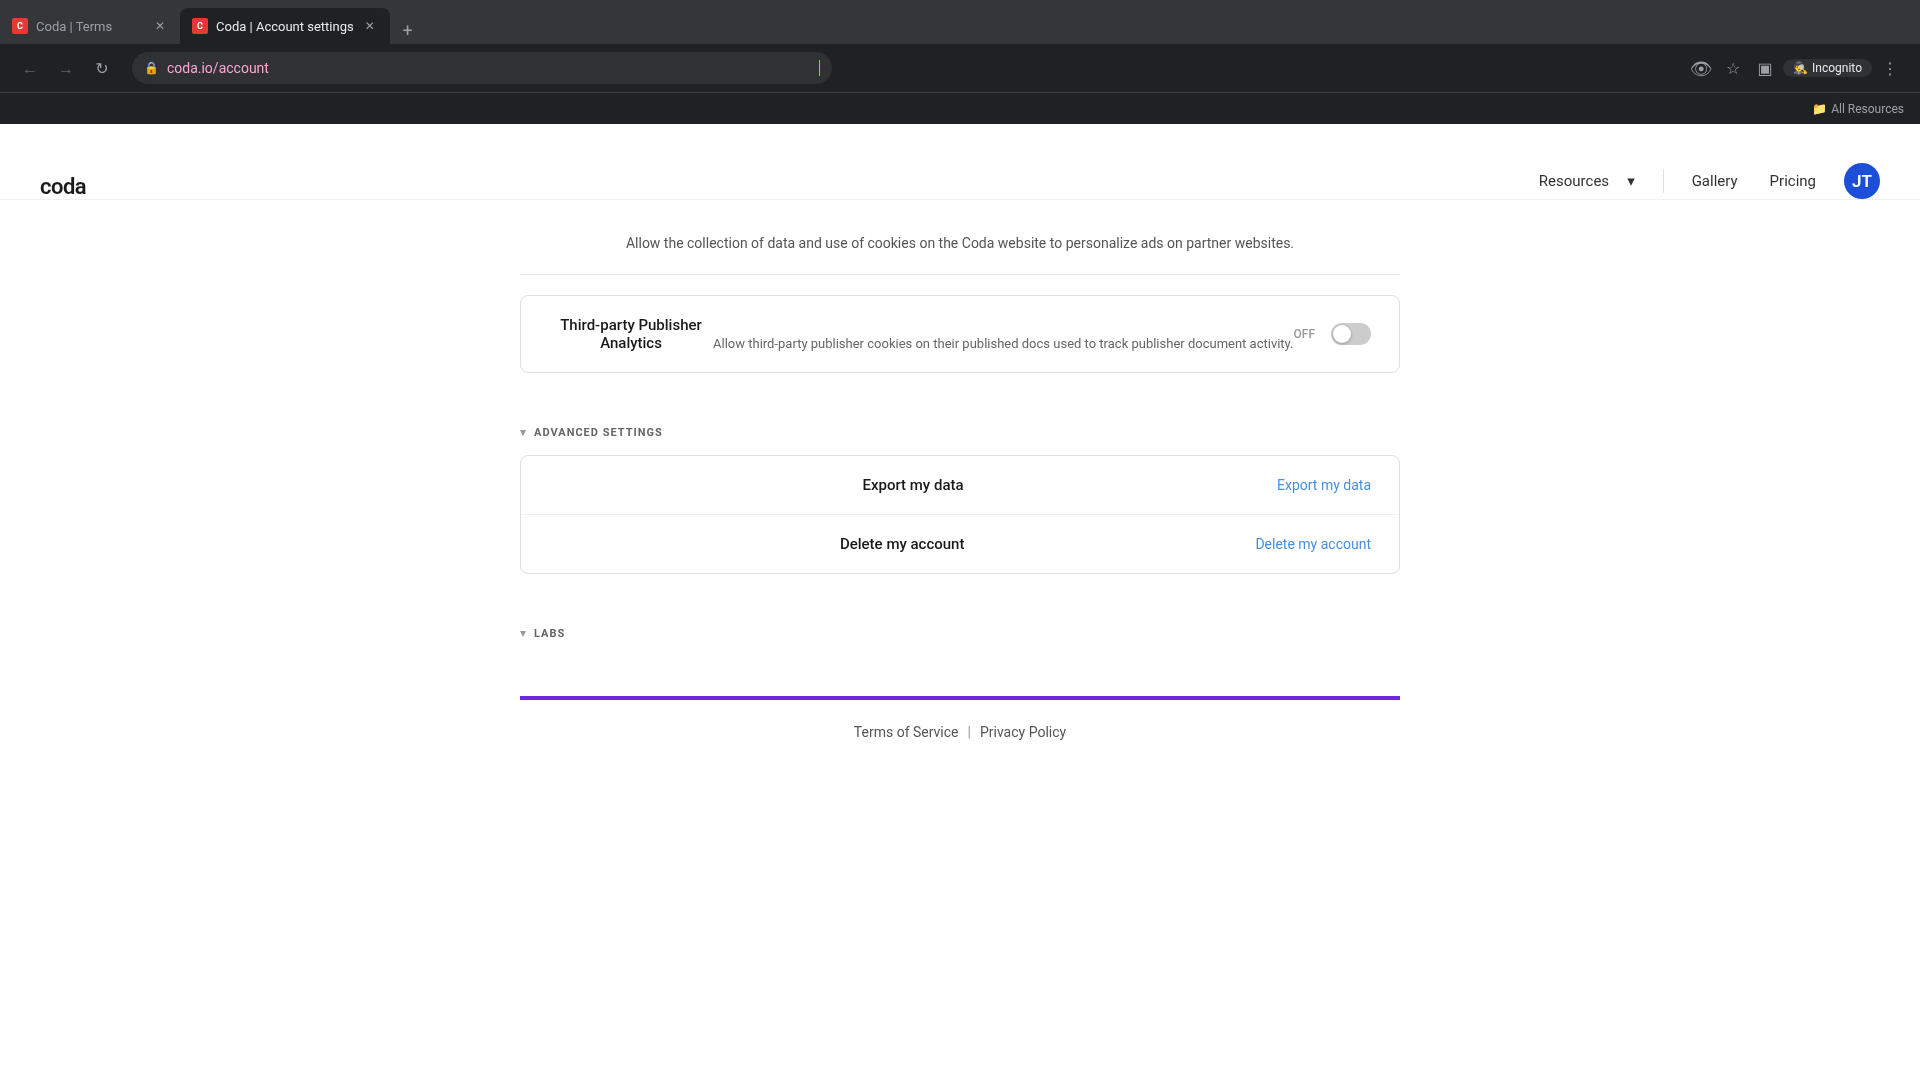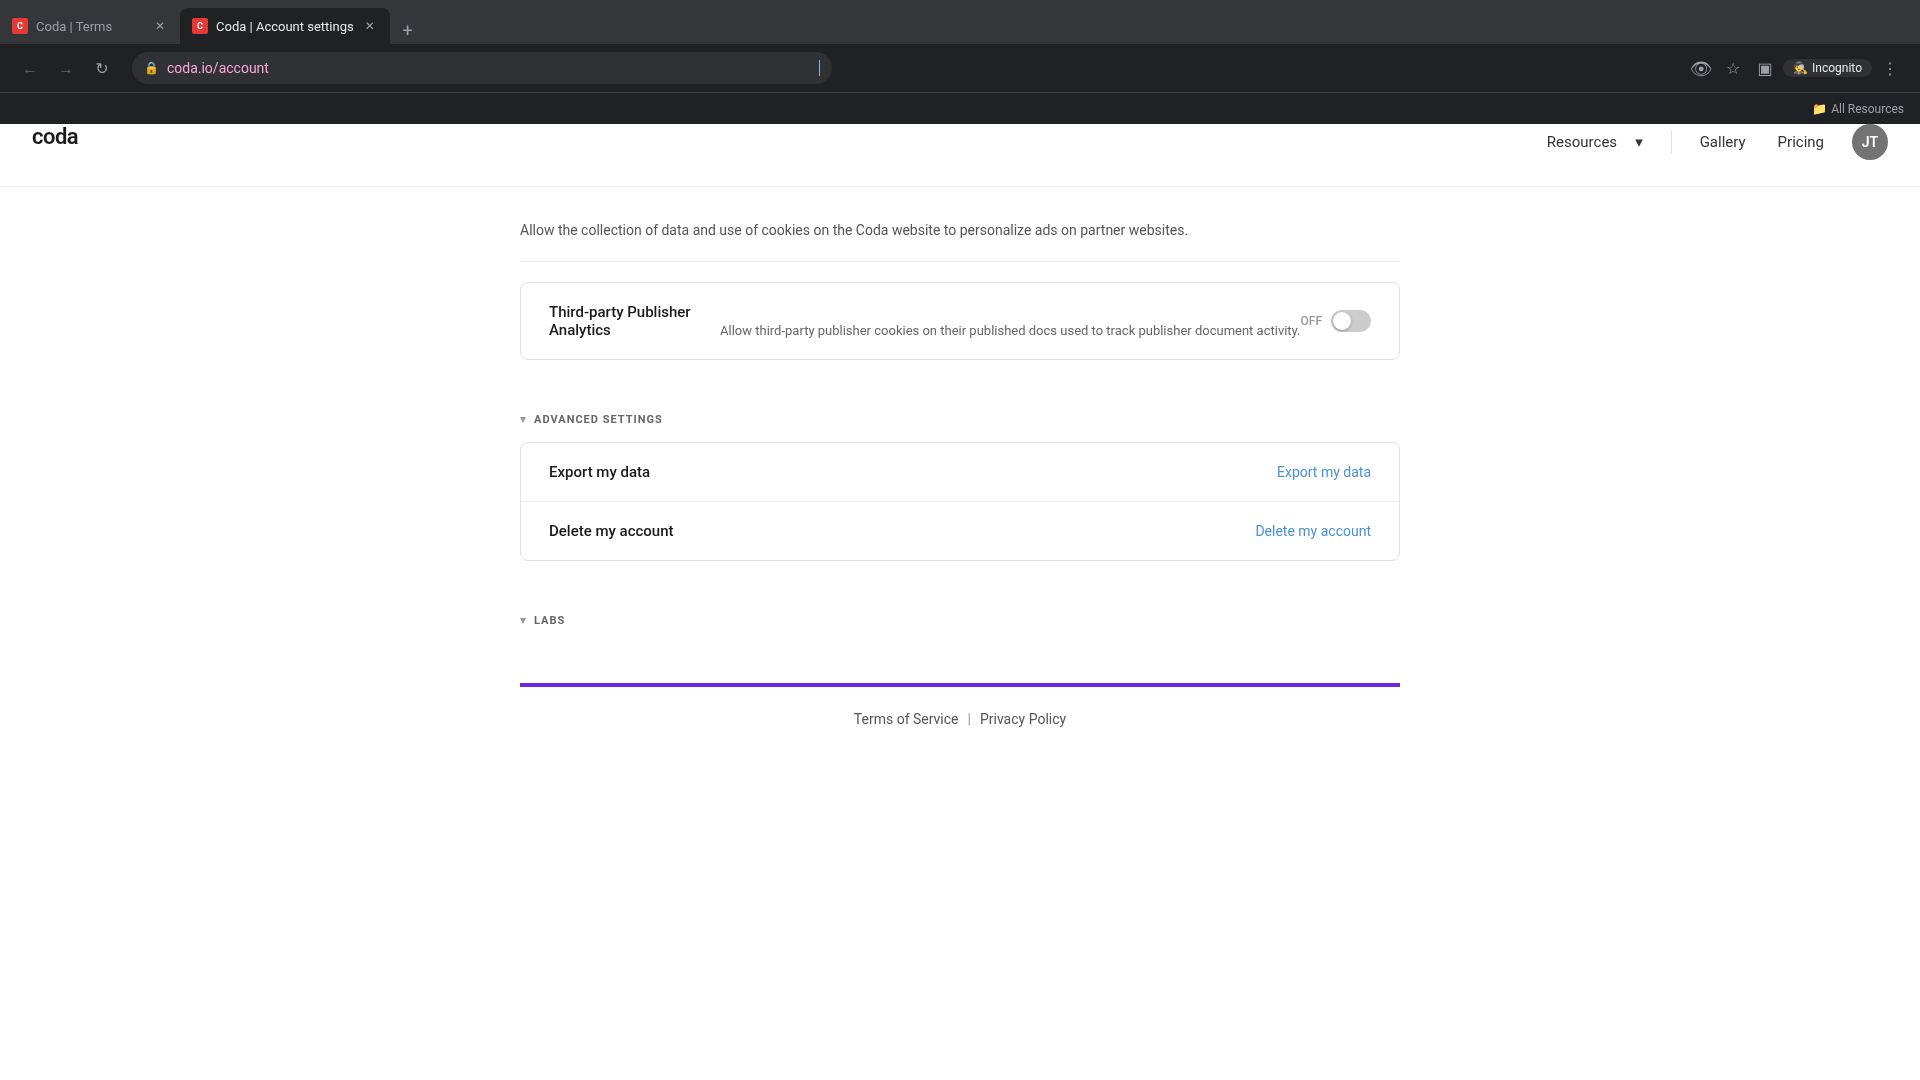--- a/index.html
+++ b/index.html
@@ -24,45 +24,45 @@
     @keyframes blink { 0%,100%{opacity:1} 50%{opacity:0} }
     .browser-actions { display: flex; align-items: center; gap: 4px; margin-left: auto; color: #9aa0a6; }
     .browser-action-btn { width: 28px; height: 28px; display: flex; align-items: center; justify-content: center; cursor: pointer; border-radius: 50%; font-size: 16px; }
     .incognito-badge { background: #303134; color: #e8eaed; font-size: 12px; padding: 2px 10px; border-radius: 12px; display: flex; align-items: center; gap: 4px; cursor: pointer; }
     .bookmarks-bar { background: #202124; height: 32px; display: flex; align-items: center; padding: 0 16px; gap: 4px; border-top: 1px solid #3c4043; }
 
     
     .page { background: #fff; min-height: calc(1080px - 44px - 48px - 32px); }
 
     
-    .navbar { height: 63px; display: flex; align-items: flex-start; padding: 0 32px; border-bottom: 1px solid #f0f0f0; background: #fff; position: sticky; top: 0; z-index: 100; }
+    .navbar { height: 76px; display: flex; align-items: flex-end; padding: 0 40px; border-bottom: 1px solid #f0f0f0; background: #fff; position: sticky; top: 0; z-index: 100; }
     .navbar-logo { font-size: 22px; font-weight: 600; color: #1a1a1a; letter-spacing: -0.5px; margin-right: auto; }
     .navbar-right { display: flex; align-items: center; gap: 8px; }
     .navbar-link { color: #333; font-size: 15px; padding: 6px 12px; cursor: pointer; border-radius: 4px; }
     .navbar-resources { display: flex; align-items: center; gap: 18px; }
     .navbar-divider { width: 1px; height: 24px; background: #e0e0e0; margin: 0 8px; }
     .navbar-pricing { color: #333; font-size: 15px; padding: 6px 12px; cursor: pointer; }
-    .navbar-avatar { width: 36px; height: 36px; border-radius: 50%; background: #737373; color: white; font-size: 14px; font-weight: 600; display: flex; align-items: center; justify-content: center; cursor: pointer; margin-left: 8px; }
-
-    
-    .main-content { max-width: 960px; margin: 0 auto; padding: 0 40px 60px; }
+    .navbar-avatar { width: 36px; height: 36px; border-radius: 50%; background: #1d4ed8; color: white; font-size: 17px; font-weight: 600; display: flex; align-items: center; justify-content: center; cursor: pointer; margin-left: 8px; }
+
+    
+    .main-content { max-width: 960px; margin: 0 auto; padding: 0 40px 60px; text-align: center; }
 
     
     .cookie-description { color: #555; font-size: 14px; line-height: 1.6; padding: 32px 0 20px; border-bottom: 1px solid #e8e8e8; }
 
     
     .settings-card { background: #fff; border: 1px solid #e0e0e0; border-radius: 8px; margin-bottom: 8px; overflow: hidden; }
     .settings-row { display: flex; align-items: center; padding: 20px 28px; border-bottom: 1px solid #f0f0f0; }
     .settings-row:last-child { border-bottom: none; }
     .settings-row-label { font-size: 15px; color: #1a1a1a; font-weight: 500; flex: 1; }
     .settings-row-desc { font-size: 13px; color: #666; margin-top: 20px; }
     .settings-row-content { display: flex; flex-direction: row; flex: 1; }
 
     
-    .toggle-container { display: flex; align-items: center; gap: 9px; }
+    .toggle-container { display: flex; align-items: center; gap: 16px; }
     .toggle-label { font-size: 12px; color: #999; font-weight: 500; }
     .toggle { width: 40px; height: 22px; background: #ccc; border-radius: 11px; position: relative; cursor: pointer; }
     .toggle.off { background: #ccc; }
     .toggle-thumb { width: 18px; height: 18px; background: white; border-radius: 50%; position: absolute; top: 2px; left: 2px; box-shadow: 0 1px 3px rgba(0,0,0,0.3); transition: left 0.2s; }
     .toggle.off .toggle-thumb { left: 2px; }
 
     
     .section-header { display: flex; align-items: center; gap: 8px; padding: 28px 0 16px; }
     .section-header-icon { color: #999; font-size: 12px; cursor: pointer; }
     .section-title { font-size: 11px; font-weight: 700; color: #666; letter-spacing: 1px; text-transform: uppercase; }

